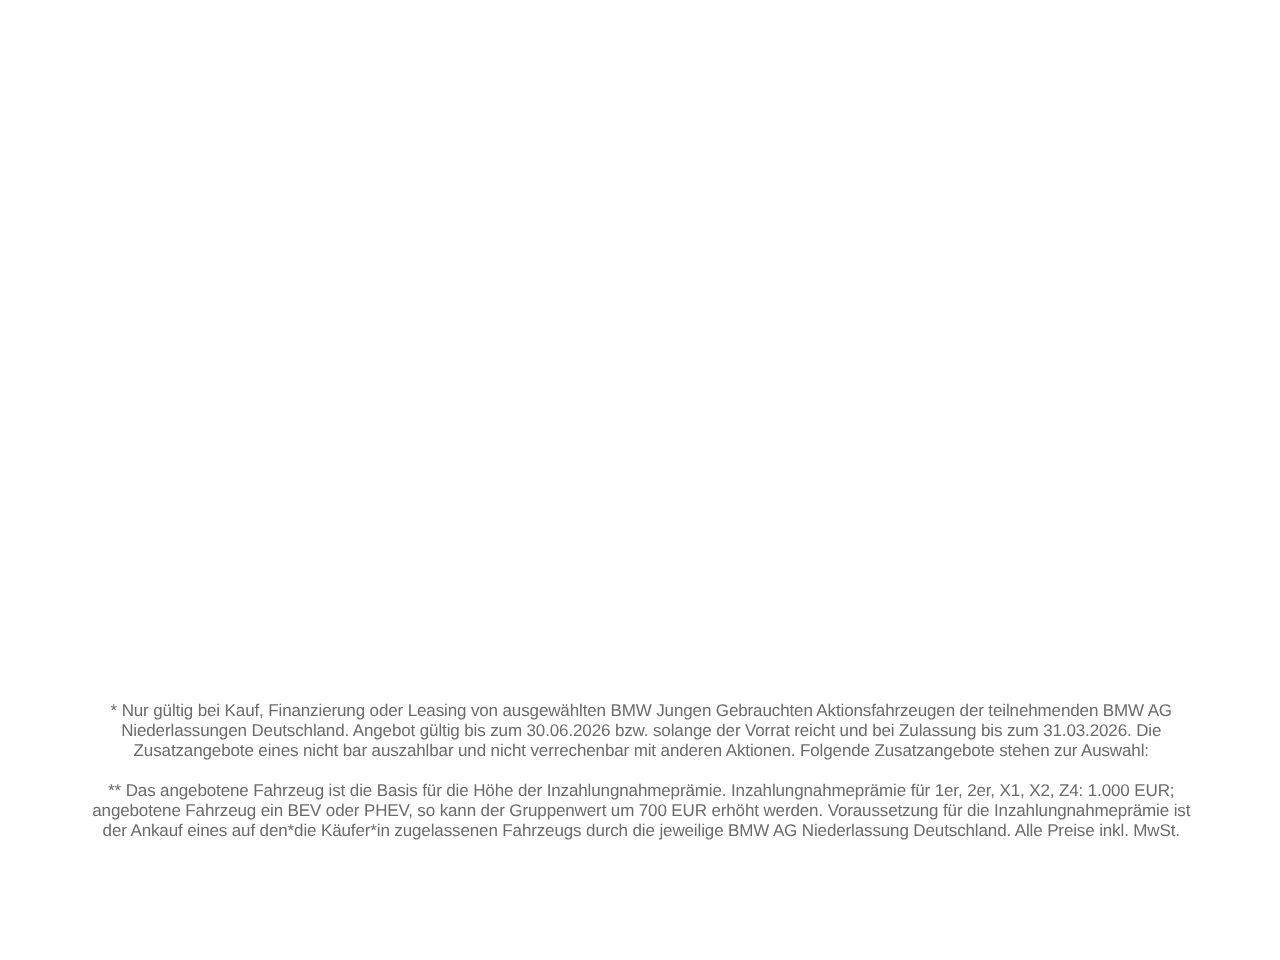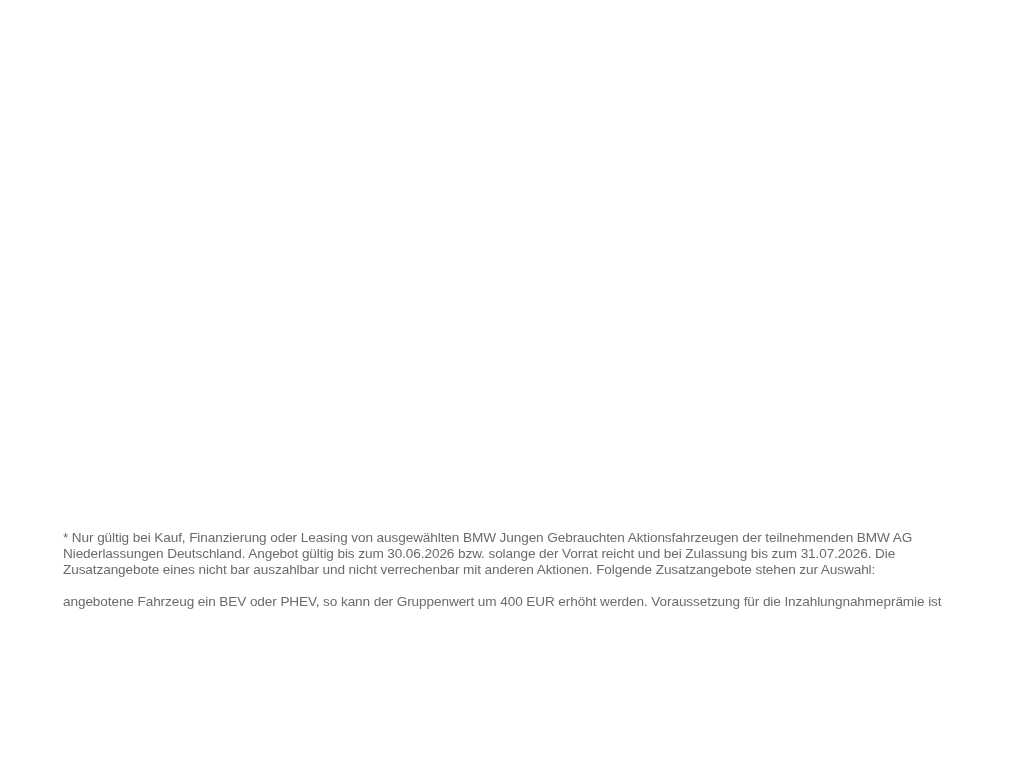--- a/index.html
+++ b/index.html
@@ -10,26 +10,27 @@
     width: 1024px;
     height: 768px;
     background: var(--background, #ffffff);
     overflow: hidden;
     position: relative;
     font-family: "Liberation Sans", sans-serif;
   }
   .footnotes {
     position: absolute;
     left: 63px;
-    top: 530px;
+    top: 561px;
     width: 900px;
     font-size: 13.6px;
     line-height: 16px;
     letter-spacing: -0.1px;
     color: var(--footnote_text, #6b6b6b);
+    text-align: center;
   }
   .footnote {
     margin: 0 0 16px 0;
     padding: 0;
   }
   .footnote:last-child {
     margin-bottom: 0;
   }
   .line {
     display: block;
@@ -37,22 +38,24 @@
   }
 </style>
 </head>
 <body>
 
 <main>
   <section class="footnotes">
 
     <p class="footnote">
       <span class="line">* Nur gültig bei Kauf, Finanzierung oder Leasing von ausgewählten BMW Jungen Gebrauchten Aktionsfahrzeugen der teilnehmenden BMW AG</span>
-      <span class="line">Niederlassungen Deutschland. Angebot gültig bis zum 30.06.2026 bzw. solange der Vorrat reicht und bei Zulassung bis zum 31.07.2026. Die</span>
+      <span class="line">Niederlassungen Deutschland. Angebot gültig bis zum 30.06.2026 bzw. solange der Vorrat reicht und bei Zulassung bis zum 31.03.2026. Die</span>
       <span class="line">Zusatzangebote eines nicht bar auszahlbar und nicht verrechenbar mit anderen Aktionen. Folgende Zusatzangebote stehen zur Auswahl:</span>
     </p>
 
     <p class="footnote">
-      <span class="line">angebotene Fahrzeug ein BEV oder PHEV, so kann der Gruppenwert um 400 EUR erhöht werden. Voraussetzung für die Inzahlungnahmeprämie ist</span>
+      <span class="line">** Das angebotene Fahrzeug ist die Basis für die Höhe der Inzahlungnahmeprämie. Inzahlungnahmeprämie für 1er, 2er, X1, X2, Z4: 1.000 EUR;</span>
+      <span class="line">angebotene Fahrzeug ein BEV oder PHEV, so kann der Gruppenwert um 700 EUR erhöht werden. Voraussetzung für die Inzahlungnahmeprämie ist</span>
+      <span class="line">der Ankauf eines auf den*die Käufer*in zugelassenen Fahrzeugs durch die jeweilige BMW AG Niederlassung Deutschland. Alle Preise inkl. MwSt.</span>
     </p>
 
   </section>
 </main>
 
 </body></html>

